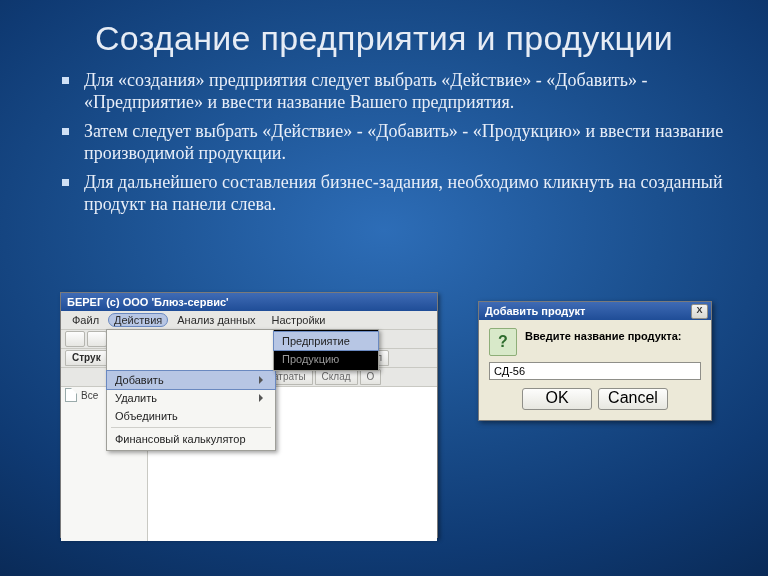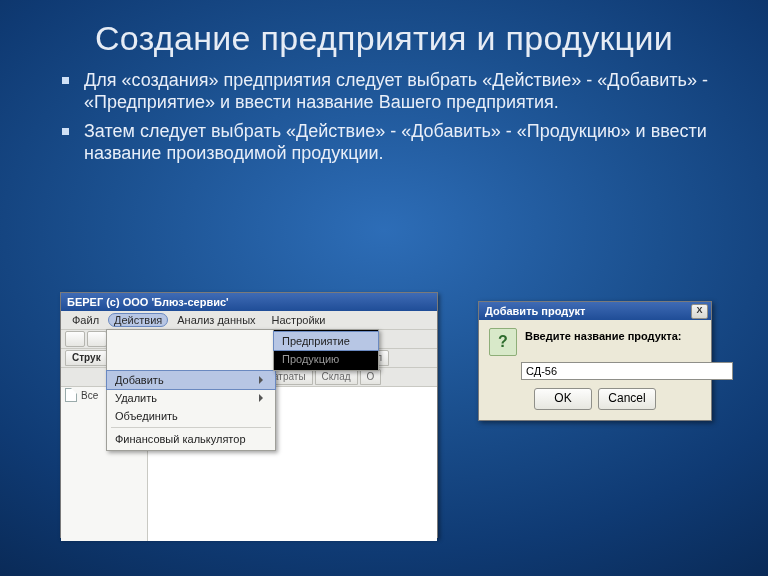--- a/index.html
+++ b/index.html
@@ -32,20 +32,21 @@
     padding: 0 40px 0 70px;
     list-style: none;
     font-size: 18px;
     line-height: 1.25;
     color: #e8eef8;
   }
   .bullets li {
     position: relative;
     margin-bottom: 6px;
     padding-left: 14px;
+    font-family: Liberation Serif, serif;
   }
   .bullets li::before {
     content: "";
     position: absolute;
     left: -8px;
     top: 8px;
     width: 7px;
     height: 7px;
     background: #cfe0f5;
   }
@@ -281,48 +282,48 @@
   }
   .dlg .prompt-text { font-weight: bold; padding-top: 2px; }
   .dlg input[type="text"] {
     width: 100%;
     height: 18px;
     border: 1px solid #8f8f89;
     font-size: 11px;
     padding: 0 4px;
     box-sizing: border-box;
     background: #fff;
-    margin-left: 32px;
   }
   .dlg .btn-row {
     display: flex;
     justify-content: center;
     gap: 6px;
     margin-top: 8px;
   }
   .winbtn {
     height: 20px;
     min-width: 56px;
     background: linear-gradient(#fdfdfc,#e7e7e0);
     border: 1px solid #8f8f89;
     border-radius: 3px;
-    font-size: 12px;
+    font-size: 16px;
     line-height: 18px;
     text-align: center;
-    padding: 0 0;
+    padding: 0 6px;
   }
 </style>
 </head>
 <body>
 
 <div class="slide">
   <div class="title">Создание предприятия и продукции</div>
   <ul class="bullets">
     <li>Для  «создания» предприятия следует выбрать «Действие» - «Добавить» - «Предприятие» и ввести название Вашего предприятия.</li>
     <li>Затем следует выбрать «Действие» - «Добавить» - «Продукцию» и ввести название производимой продукции.</li>
+    <li>Для дальнейшего составления бизнес-задания, необходимо кликнуть на созданный продукт на панели слева.</li>
   </ul>
 
   <div class="shots">
 
     <div class="app">
       <div class="titlebar">БЕРЕГ   (c) ООО 'Блюз-сервис'</div>
       <div class="menubar">
         <span class="menu-item">Файл</span>
         <span class="menu-item active">Действия</span>
         <span class="menu-item">Анализ данных</span>

